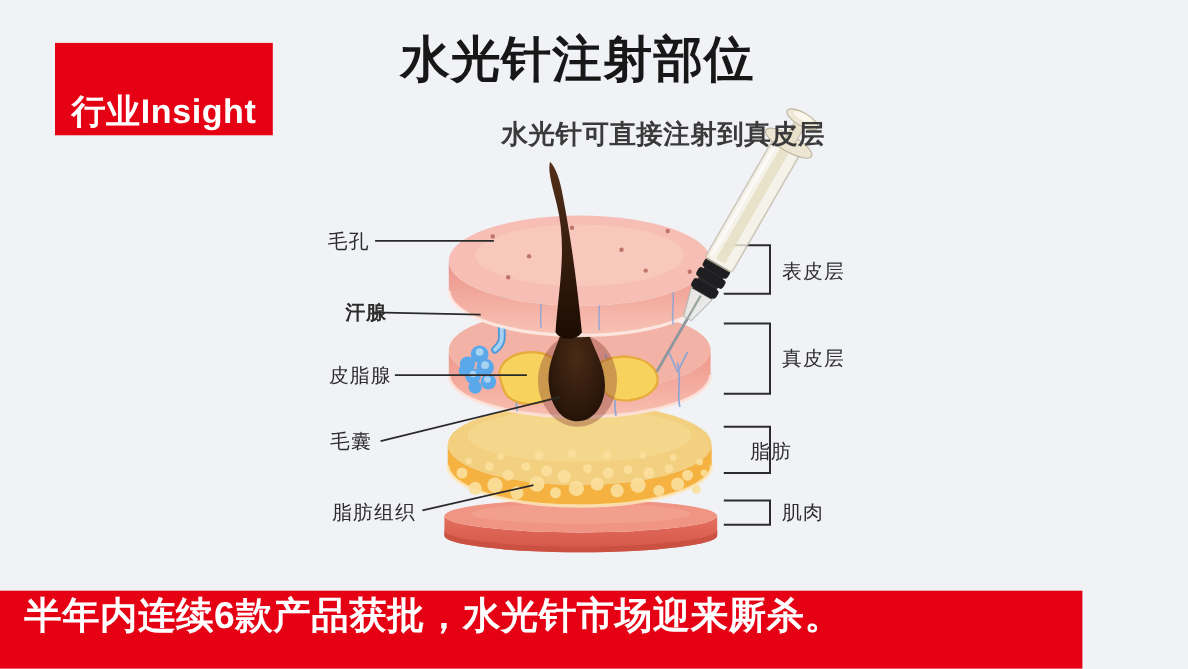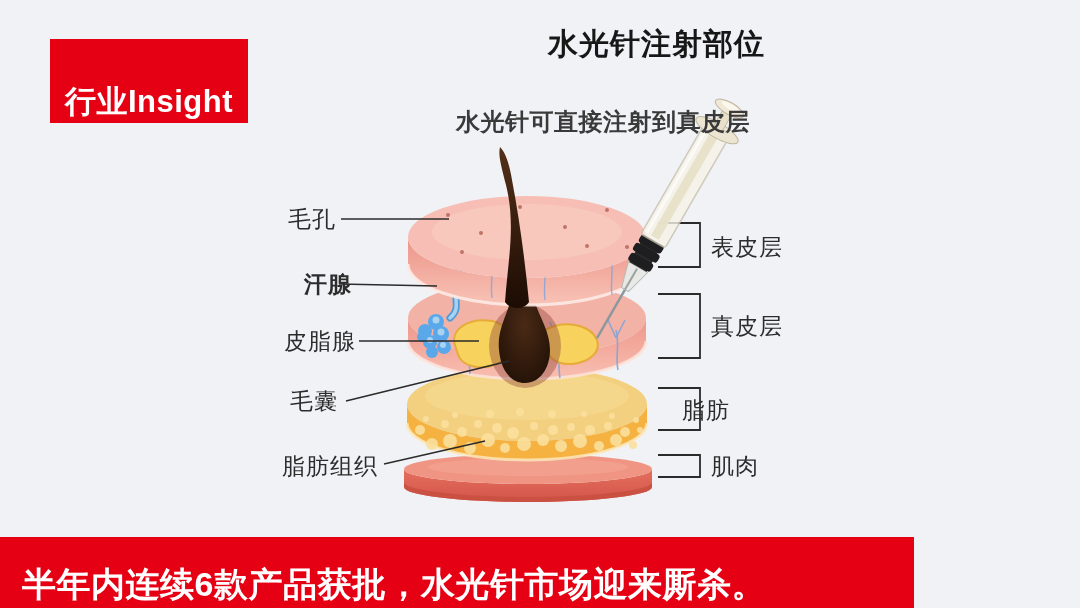--- a/index.html
+++ b/index.html
@@ -15,48 +15,48 @@
   .slide{position:relative;width:1080px;height:608px;background:var(--color-slide_bg);}
 
   .badge{
     position:absolute;left:50px;top:39px;width:198px;height:84px;
     background:var(--color-accent_red);color:#fff;
     display:flex;align-items:flex-end;justify-content:center;
     font-size:31px;font-weight:700;letter-spacing:0.5px;
   }
   .title{
     position:absolute;left:285px;top:24px;width:480px;
-    text-align:right;font-size:30px;font-weight:700;color:var(--color-title_text);
+    text-align:center;font-size:45px;font-weight:700;color:var(--color-title_text);
     letter-spacing:1px;
   }
   .annotation{
     position:absolute;left:456px;top:106px;
     font-size:24px;font-weight:600;color:#3a3a3a;letter-spacing:0.5px;
   }
 
   .diagram-svg{position:absolute;left:0;top:0;width:1080px;height:608px;}
 
   .lbl{
-    position:absolute;font-size:23px;font-weight:500;color:var(--color-label_text);
+    position:absolute;font-size:18px;font-weight:500;color:var(--color-label_text);
     line-height:28px;letter-spacing:1px;white-space:nowrap;
   }
   .lbl-left{text-align:right;}
   .lbl-pore{left:256px;top:205px;width:80px;}
   .lbl-sweat{left:272px;top:270px;width:80px;font-weight:bold;}
   .lbl-seb{left:246px;top:327px;width:110px;}
   .lbl-foll{left:258px;top:387px;width:80px;}
   .lbl-fattis{left:246px;top:452px;width:132px;text-align:right;}
   .lbl-epi{left:711px;top:233px;}
   .lbl-der{left:711px;top:312px;}
   .lbl-fat{left:682px;top:396px;}
   .lbl-mus{left:711px;top:452px;}
 
   .footer{
-    position:absolute;left:0;top:537px;width:914px;height:71px;
-    background:var(--color-accent_red);display:flex;align-items:flex-end;
+    position:absolute;left:0;top:537px;width:984px;height:71px;
+    background:var(--color-accent_red);display:flex;align-items:flex-start;
   }
   .footer-text{
     color:var(--color-banner_text);font-size:34px;font-weight:700;
     padding-left:22px;letter-spacing:0.5px;white-space:nowrap;
   }
 </style>
 </head>
 <body>
 
 <div class="slide">

